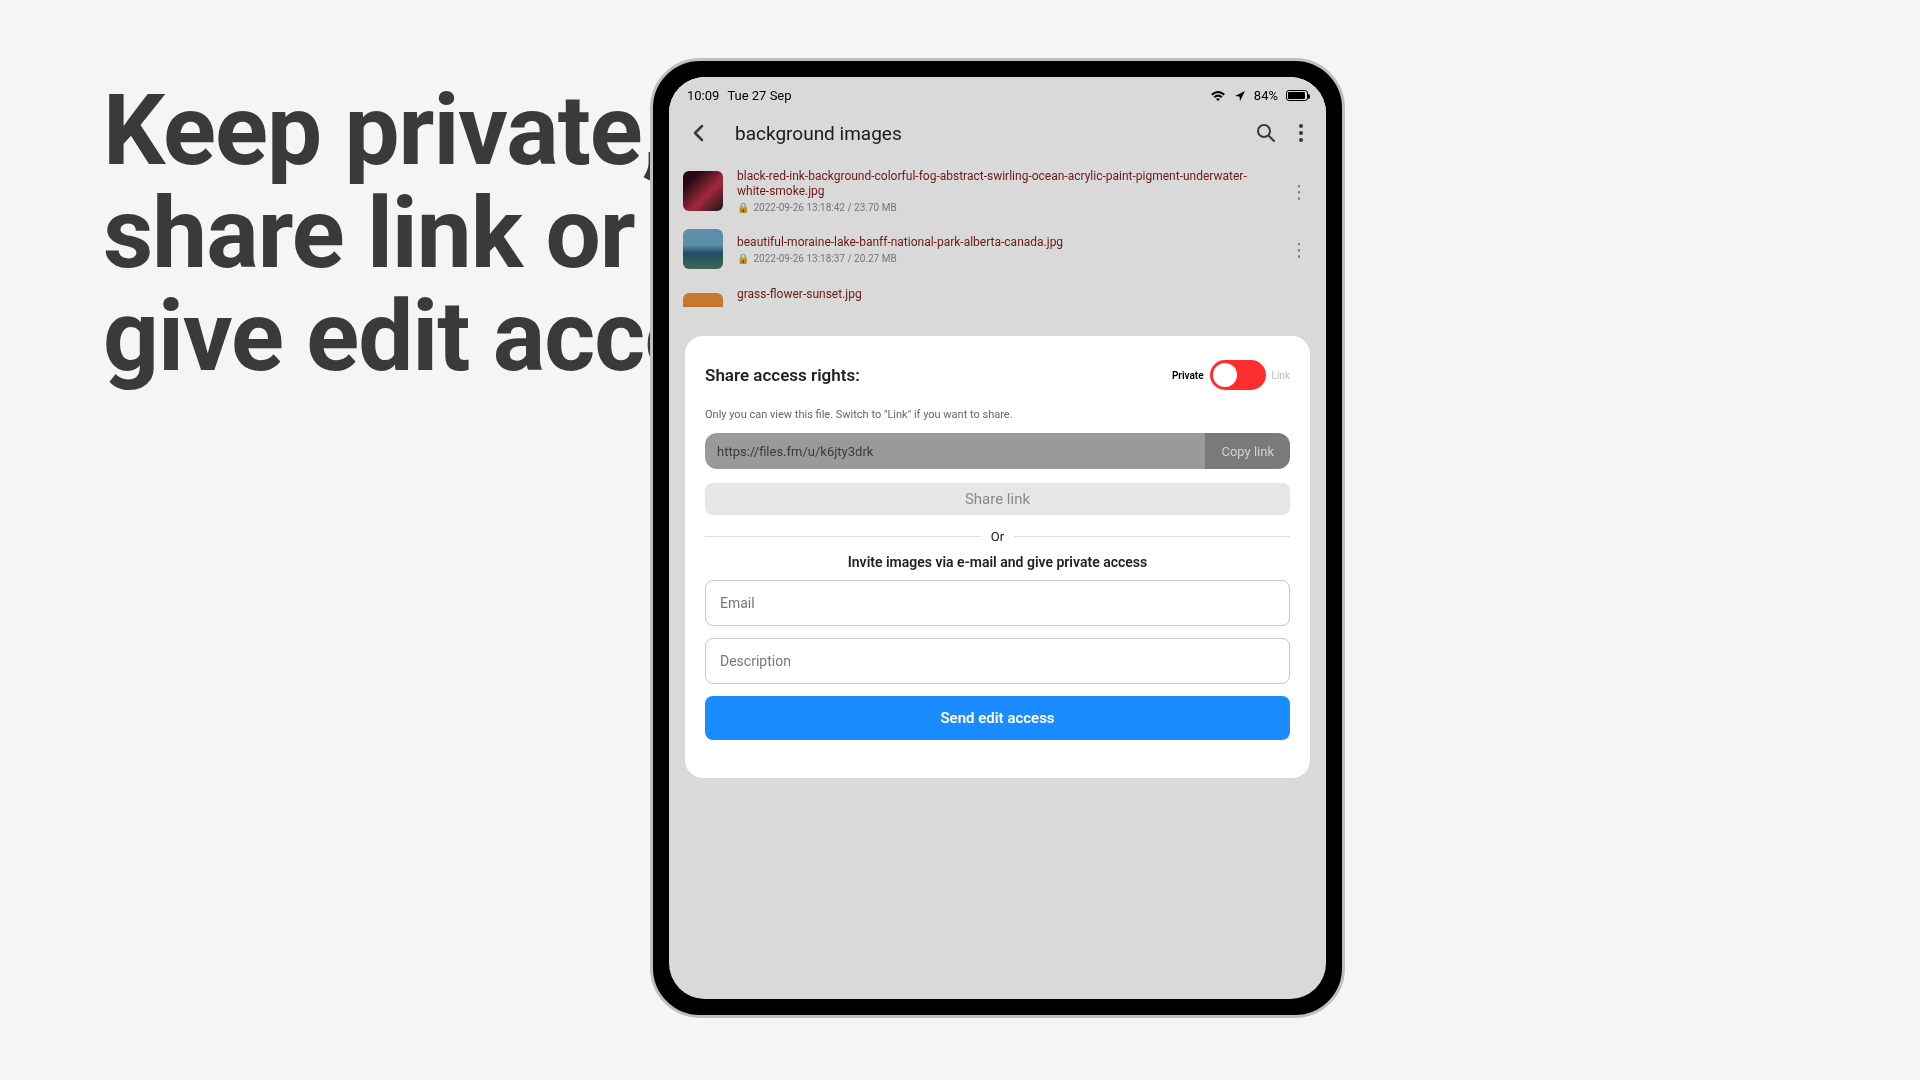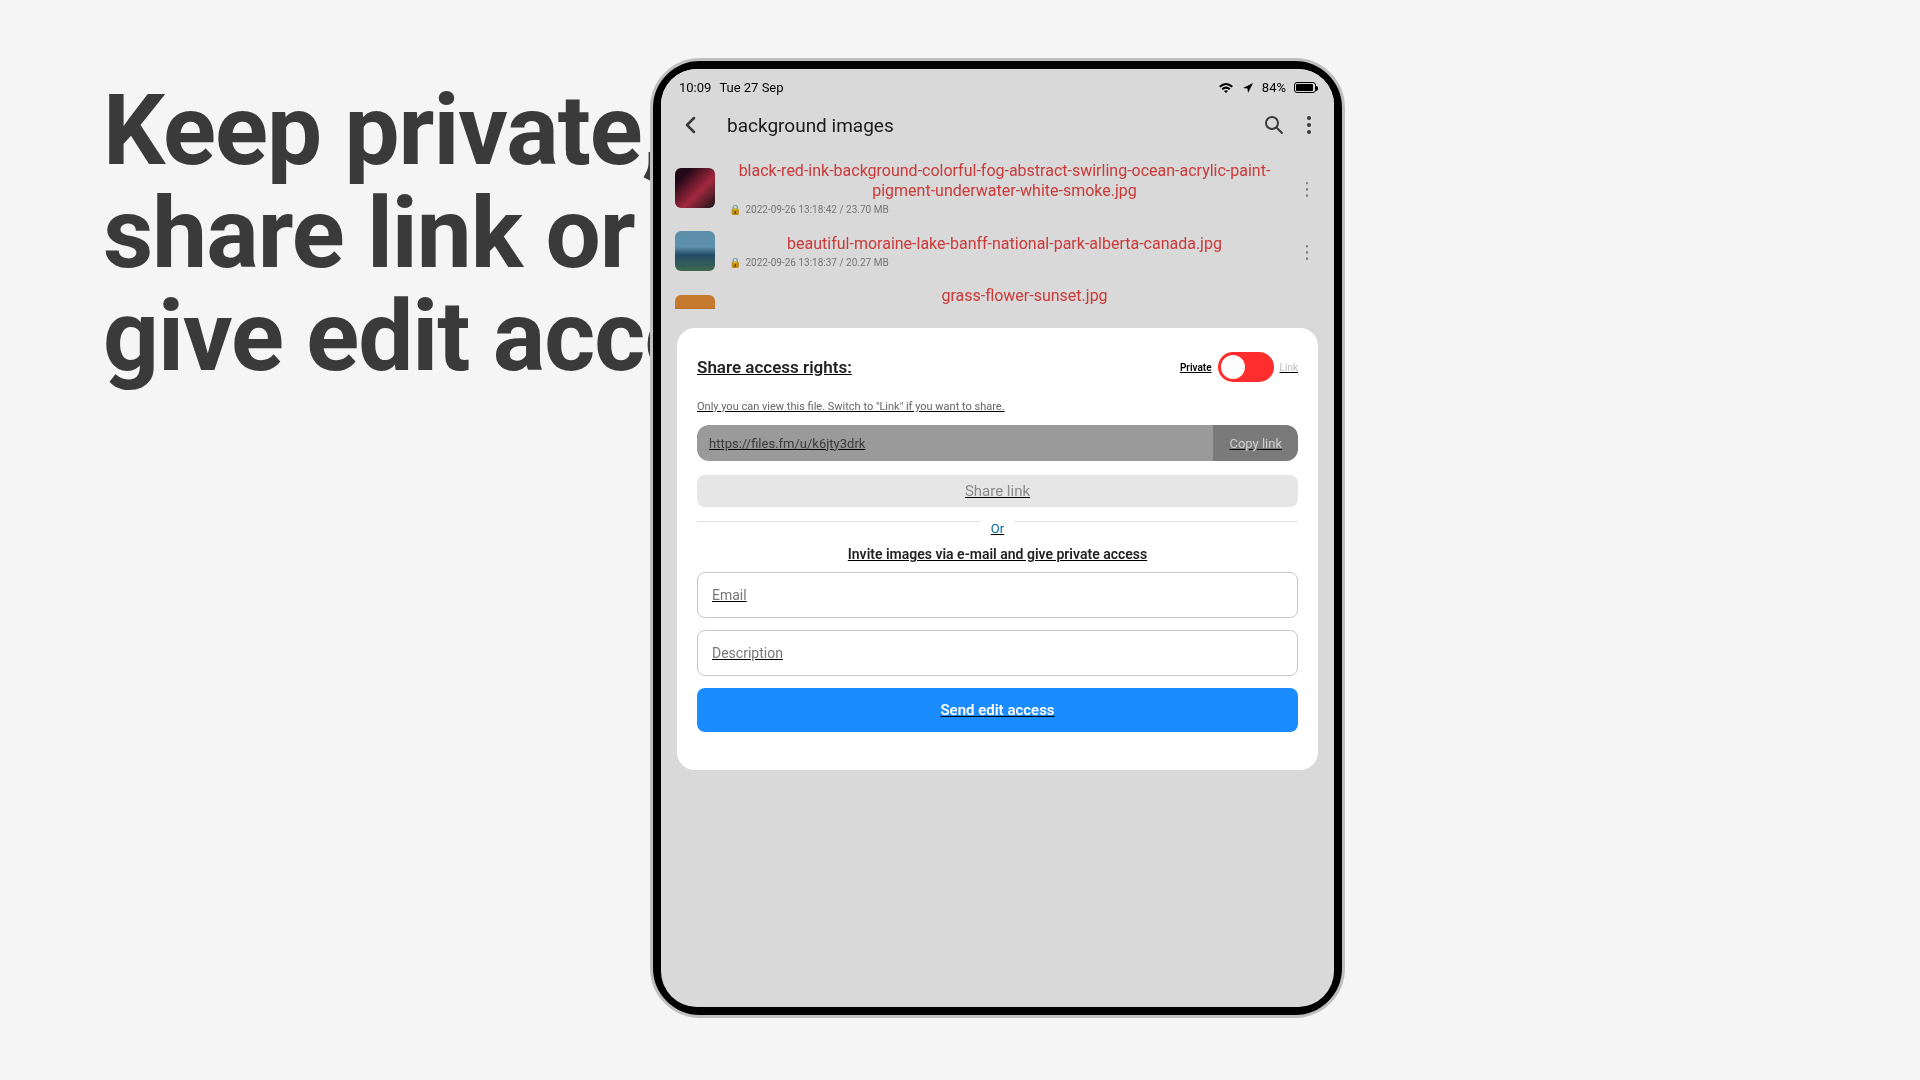--- a/index.html
+++ b/index.html
@@ -23,21 +23,21 @@
   }
   .tablet {
     position: absolute;
     left: 650px;
     top: 58px;
     width: 695px;
     height: 960px;
     background: #000;
     border-radius: 50px;
     border: 3px solid #bfbfbf;
-    padding: 8px;
+    padding: 16px;
   }
   .tablet-screen {
     width: 100%;
     height: 100%;
     background: #fff;
     border-radius: 36px;
     overflow: hidden;
     position: relative;
   }
   .cutout {
@@ -147,37 +147,36 @@
     width:40px; height:40px;
     border-radius:6px;
     flex-shrink:0;
   }
   .thumb1 { background: linear-gradient(135deg,#2a0a1a 20%, #c0304a 60%, #1a1a1a 100%); }
   .thumb2 { background: linear-gradient(180deg,#6fa8c8 40%, #2a5a7a 60%, #4a7a5a 100%); }
   .thumb3 { background: linear-gradient(180deg,#e89038 40%, #b06020 100%); border-top-left-radius:6px; border-top-right-radius:6px; height:20px; margin-top:20px; overflow:hidden;}
   .thumb3 { width:40px; height:40px; border-radius:6px; }
   .row3 .thumb { height:40px; overflow:hidden; }
   .fileinfo { flex:1; min-width:0; }
-  .fname { font-size:16px; color:#ef4444; line-height:1.25;text-align:center; }
+  .fname { font-size:12px; color:#7f1d1d; line-height:1.25; }
   .fmeta { font-size:10px; color:#8a8a8a; margin-top:3px; display:flex; align-items:center; gap:4px;}
   .lockglyph { color:#b0b0b0; font-size:10px;}
   .kebab { width:26px; color:#888; text-align:center; font-size:18px; }
   .row3 .fname { position:relative; top:-2px;}
   .row3 { height:30px; padding-bottom:0; overflow:hidden;}
   .row3 .thumb { height:26px; border-bottom-left-radius:0; border-bottom-right-radius:0; }
 
   .sheet {
     position:absolute;
     left:16px; right:16px;
     top: 259px;
     border-radius:18px;
     background:#fff;
     z-index: 5;
     padding: 24px 20px 18px 20px;
-    text-decoration: underline;
   }
   .sheet-header {
     display:flex;
     align-items:center;
     justify-content:space-between;
     margin-bottom: 6px;
   }
   .sheet-title { font-size:17px; font-weight:600; color:#222; }
   .toggle-wrap { display:flex; align-items:center; gap:6px; font-size:10px;}
   .toggle-label-active { color:#000; font-weight:600;}
@@ -225,23 +224,24 @@
     color:#8a8a8a;
     height:32px;
     border-radius:8px;
     display:flex;
     align-items:center;
     justify-content:center;
     font-size:15px;
   }
   .orrow {
     display:flex;
+    align-items:center;
     margin: 14px 0 10px 0;
     gap:10px;
-    color:#0369a1;
+    color:#0f172a;
     font-size:13px;
   }
   .orrow::before, .orrow::after{
     content:"";
     flex:1;
     height:1px;
     background:#e0e0e0;
   }
   .invite-h { text-align:center; font-size:14px; font-weight:600; color:#222; margin-bottom:10px;}
   .txtfield {

